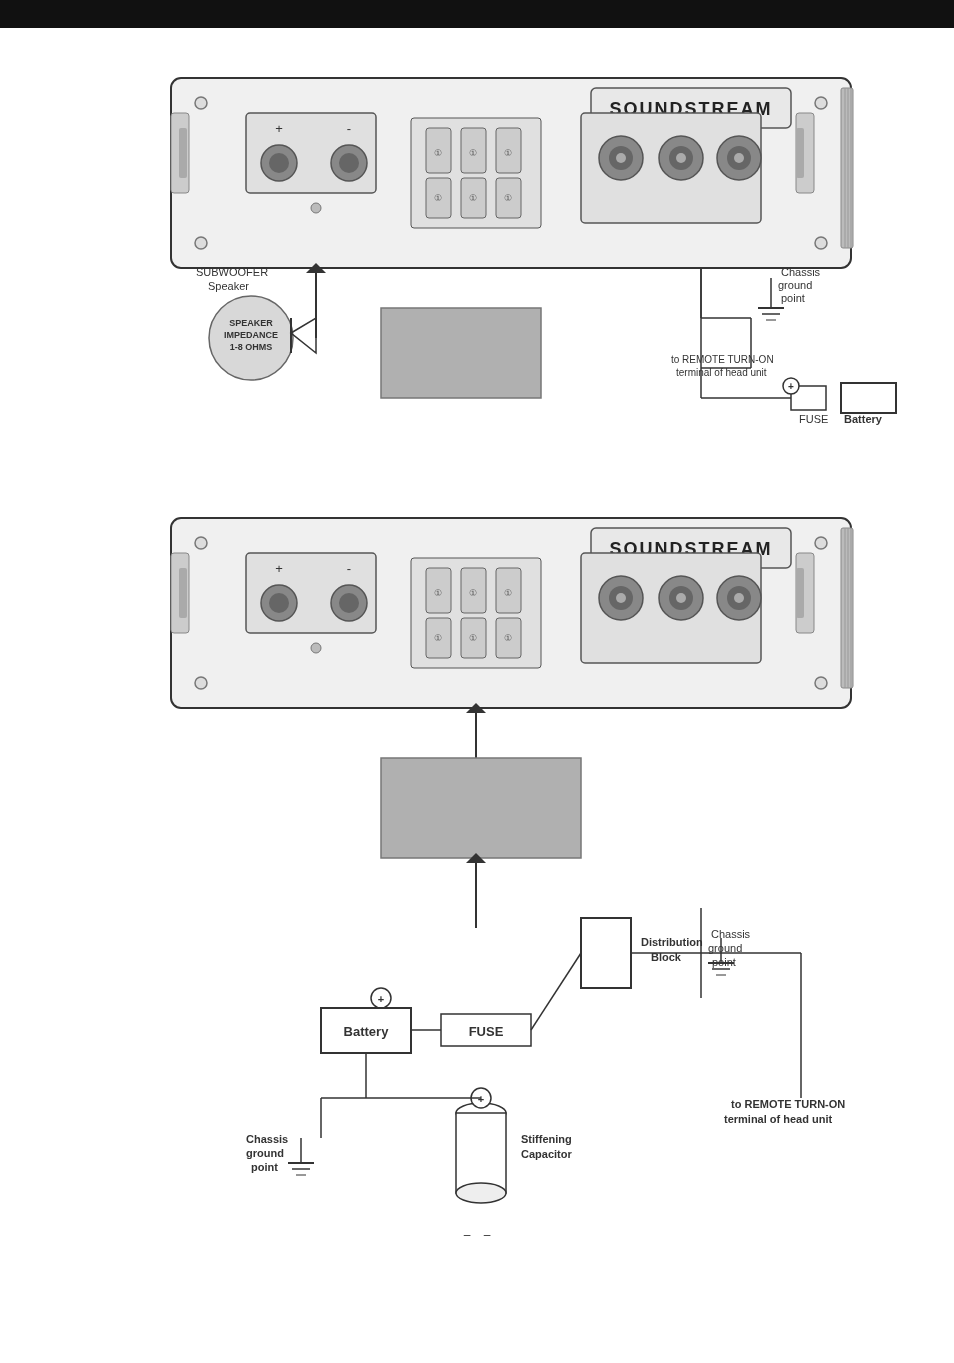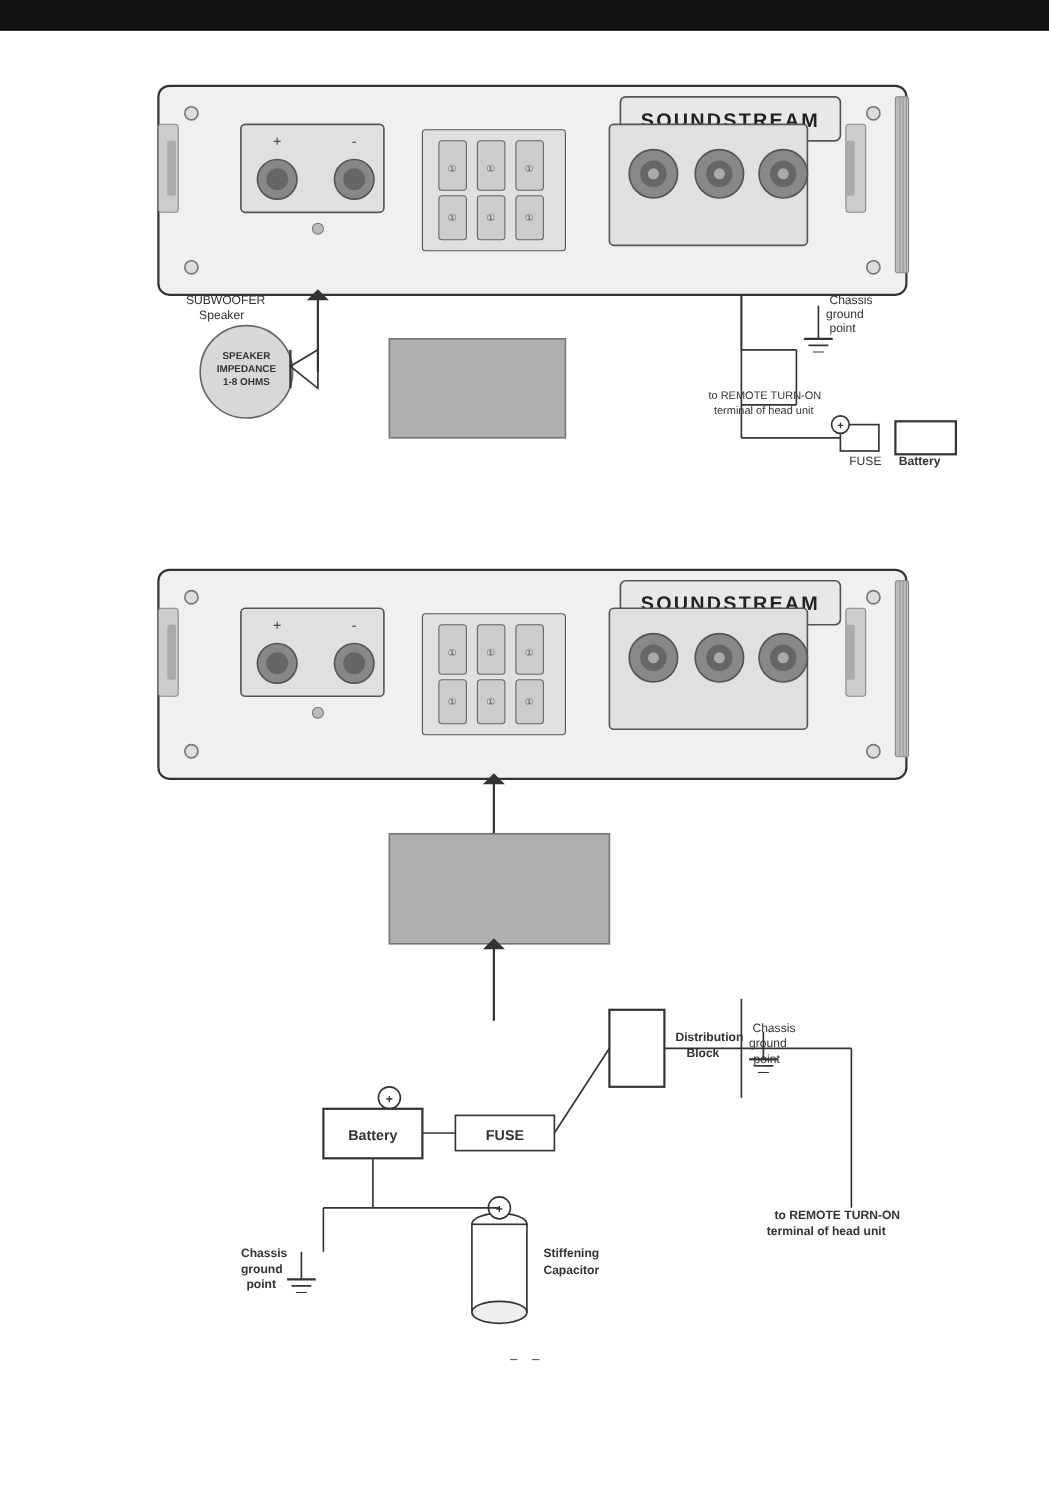--- a/index.html
+++ b/index.html
@@ -15,21 +15,21 @@
     
     .top-bar {
       width: 100%;
       height: 28px;
       background: #111111;
       margin-bottom: 30px;
     }
 
     
     .main-content {
-      padding: 0 24px;
+      padding: 0 51px;
     }
 
     
     .diagram-svg {
       display: block;
     }
 
     .diagram-wrapper {
       position: relative;
       margin: 0 auto;

